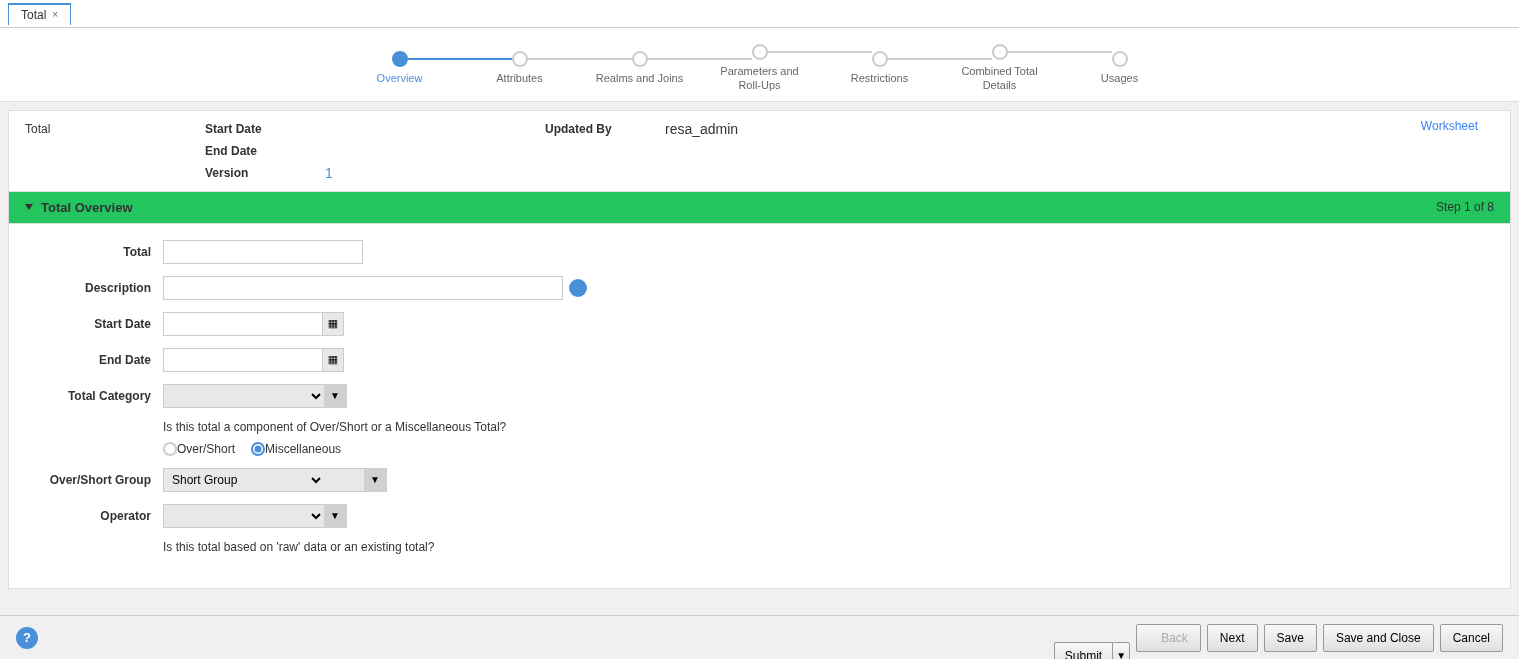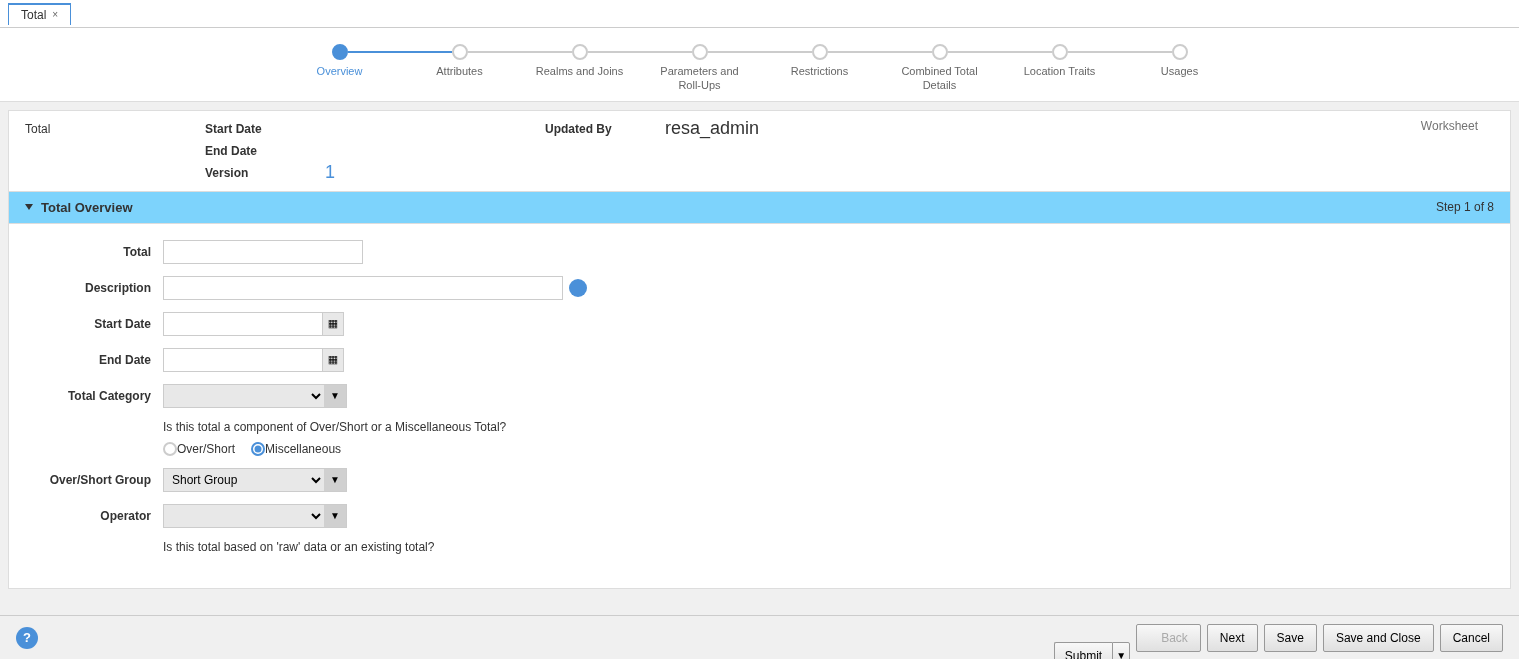--- a/index.html
+++ b/index.html
@@ -41,21 +41,21 @@
     .wizard-container {
       background: #fff;
       padding: 16px 0 8px 0;
       border-bottom: 1px solid #ddd;
       display: flex;
       justify-content: center;
       align-items: flex-start;
     }
     .wizard-steps {
       display: flex;
-      align-items: flex-start;
+      align-items: center;
       position: relative;
     }
     .wizard-step {
       display: flex;
       flex-direction: column;
       align-items: center;
       width: 120px;
       position: relative;
     }
     .step-circle {
@@ -119,21 +119,21 @@
       align-items: center;
       gap: 8px;
       height: 20px;
     }
     .info-label {
       font-weight: bold;
       font-size: 12px;
       min-width: 80px;
     }
     .info-value {
-      font-size: 18px;
+      font-size: 14px;
       color: #333;
       padding-left: 32px;
     }
     .info-link {
       color: #4a90d9;
       font-size: 12px;
     }
     .total-title {
       font-size: 12px;
       font-weight: normal;
@@ -145,21 +145,21 @@
       padding: 0;
       overflow-y: auto;
       position: relative;
     }
 
     
     .section-header {
       display: flex;
       align-items: center;
       padding: 8px 16px;
-      background: #7dd3fc;
+      background: #22c55e;
       border-bottom: 1px solid #ddd;
       justify-content: space-between;
     }
     .section-title {
       font-size: 13px;
       font-weight: bold;
       display: flex;
       align-items: center;
       gap: 4px;
     }
@@ -419,25 +419,20 @@
       <div class="step-label inactive">Restrictions</div>
       <div class="step-connector"></div>
     </div>
 
     <div class="wizard-step">
       <div class="step-circle"></div>
       <div class="step-label inactive">Combined Total<br>Details</div>
       <div class="step-connector"></div>
     </div>
 
-    <div class="wizard-step">
-      <div class="step-circle"></div>
-      <div class="step-label inactive">Location Traits</div>
-      <div class="step-connector"></div>
-    </div>
 
     <div class="wizard-step">
       <div class="step-circle"></div>
       <div class="step-label inactive">Usages</div>
     </div>
 
   </div>
 </div>
 
 <div class="main-area">
@@ -462,21 +457,21 @@
         <span class="info-value" style="color:#4a90d9;">1</span>
       </div>
     </div>
     <div style="flex: 0 0 360px; display: flex; flex-direction: column; gap: 2px;">
       <div class="info-row">
         <span class="info-label">Updated By</span>
         <span class="info-value">resa_admin</span>
       </div>
     </div>
     <div style="flex: 1; text-align: right; padding-right: 16px;">
-      <a class="info-link" href="#" style="color:#737373; text-decoration:none;">Worksheet</a>
+      <a class="info-link" href="#" style="color:#3b82f6; text-decoration:none;">Worksheet</a>
     </div>
   </div>
 
   <div class="content-panel">
 
     <div class="section-header">
       <div class="section-title">
         <span class="triangle-icon"></span>
         <span>Total Overview</span>
       </div>
@@ -527,21 +522,21 @@
           </div>
           <div class="radio-option">
             <div class="radio-btn selected"></div>
             <span>Miscellaneous</span>
           </div>
         </div>
       </div>
 
       <div class="form-row">
         <label class="form-label">Over/Short Group</label>
-        <div class="select-container" style="background:#e8e8e8;">
+        <div class="select-container" style="background:#e8e8e8;gap:40px;">
           <select class="select-field">
             <option value="Short Group">Short Group</option>
           </select>
           <button class="select-btn">▼</button>
         </div>
       </div>
 
       <div class="form-row">
         <label class="form-label">Operator</label>
         <div class="select-container">

